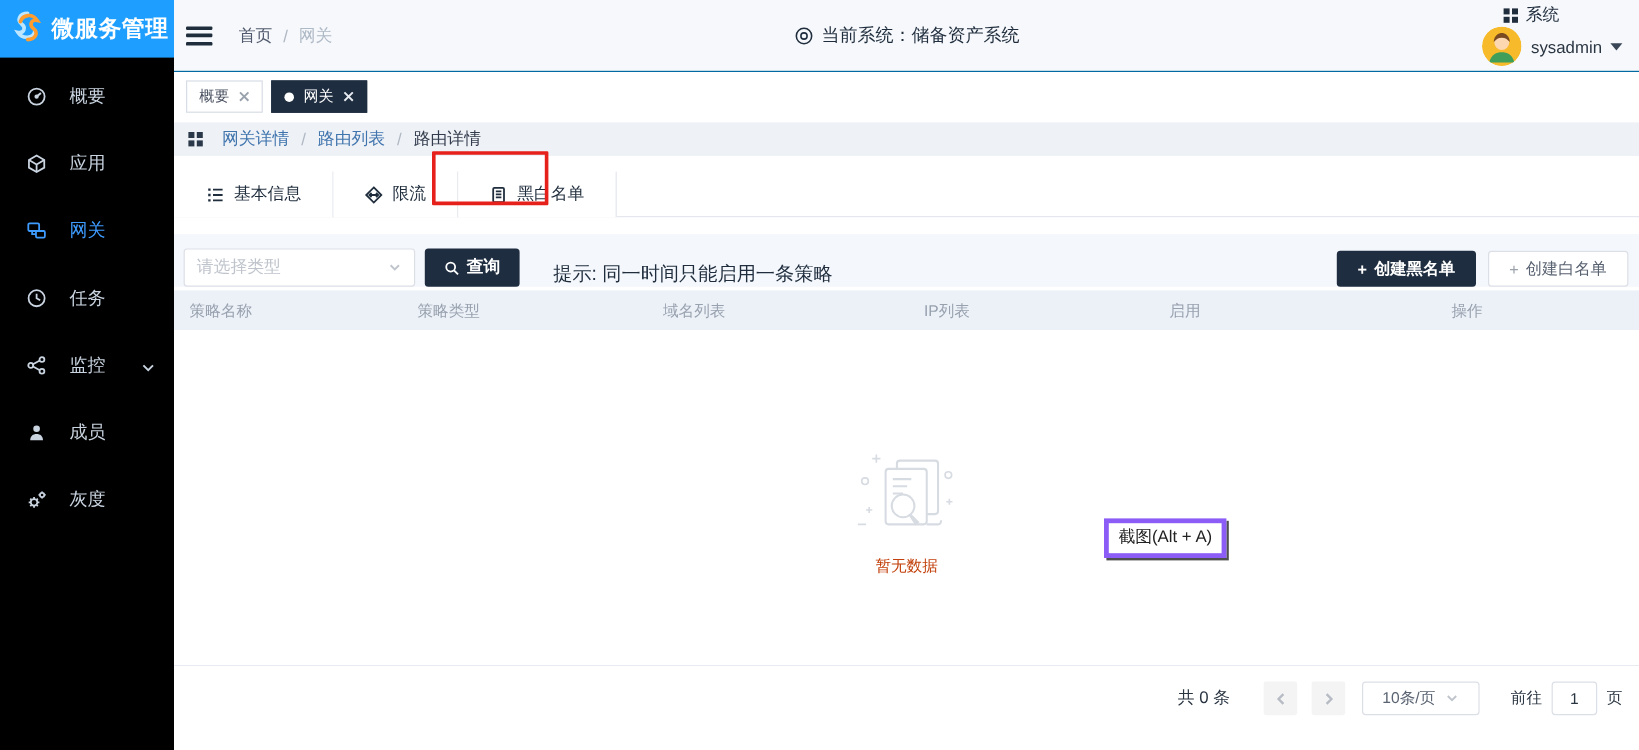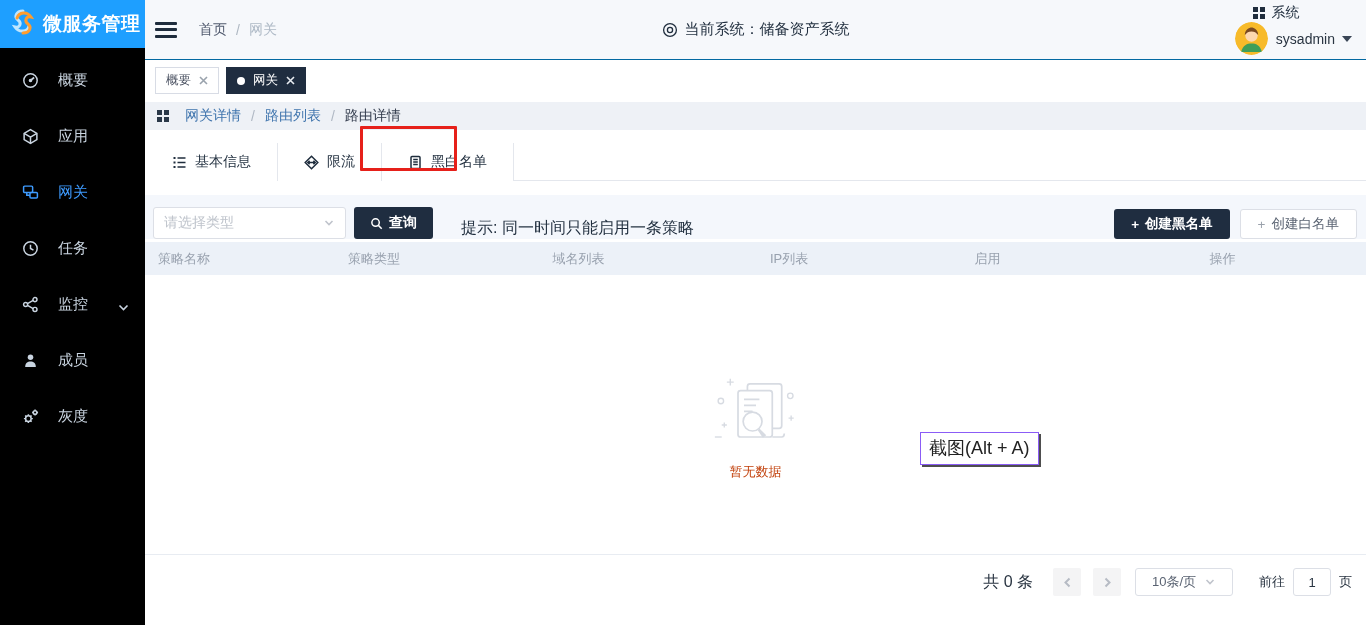--- a/index.html
+++ b/index.html
@@ -87,32 +87,32 @@
   .thead .th { text-align:center; }
   .thead .th:first-child { text-align:left; padding-left:13px; }
   .tbody { flex:1; background:#fff; position:relative; }
   .empty-wrap { position:absolute; left:50%; top:102px; transform:translateX(-50%); text-align:center; }
   .empty-wrap svg { width:92px; height:72px; display:block; margin:0 auto; }
   .empty-text { margin-top:14px; font-size:13px; color:#c2410c; }
 
   
   .footer { height:71px; border-top:1px solid #e8ecf2; display:flex; justify-content:flex-end; align-items:flex-start; padding:13px 14px 0 0; }
   .pager { display:flex; align-items:center; }
-  .total { font-size:16px; color:#2a3542; margin-right:20px; }
+  .total { font-size:14px; color:#2a3542; margin-right:28px; }
   .pg-btn { width:28px; height:28px; background:#f4f4f5; border:none; border-radius:2px; display:flex; align-items:center; justify-content:center; cursor:pointer; }
   .pg-btn svg { width:11px; height:11px; stroke:#b6bbc4; fill:none; stroke-width:2; }
   .pg-prev { margin-right:12px; } .pg-next { margin-right:14px; }
   .size-select { width:98px; height:28px; background:#fff; border:1px solid #dcdfe6; border-radius:3px; display:flex; align-items:center; justify-content:center; gap:8px; font-size:13px; color:#5a6372; cursor:pointer; margin-right:26px; }
   .goto-label { font-size:13px; color:#2a3542; margin-right:8px; }
   .goto-input { width:38px; height:28px; border:1px solid #dcdfe6; border-radius:3px; text-align:center; font-size:13px; color:#2a3542; font-family:inherit; margin-right:8px; }
   .goto-unit { font-size:13px; color:#2a3542; }
 
   
   .annotation-box { position:absolute; left:360px; top:126px; width:97px; height:45px; border:3px solid #e6201a; border-radius:1px; pointer-events:none; z-index:40; }
-  .shot-tooltip { position:absolute; left:920px; top:432px; background:#fff; border:1px solid #8b5cf6; box-shadow:2px 2px 0 #4e4e4e; padding:3px 8px 4px; font-size:18px; color:#222; z-index:41; }
+  .shot-tooltip { position:absolute; left:920px; top:432px; background:#fff; border:4px solid #8b5cf6; box-shadow:2px 2px 0 #4e4e4e; padding:3px 8px 4px; font-size:14px; color:#222; z-index:41; }
 </style>
 </head>
 <body>
 
 <div class="layout">
 
   <aside class="sidebar">
     <div class="logo">
       <span>
         <svg width="26" height="26" viewBox="0 0 26 26">

